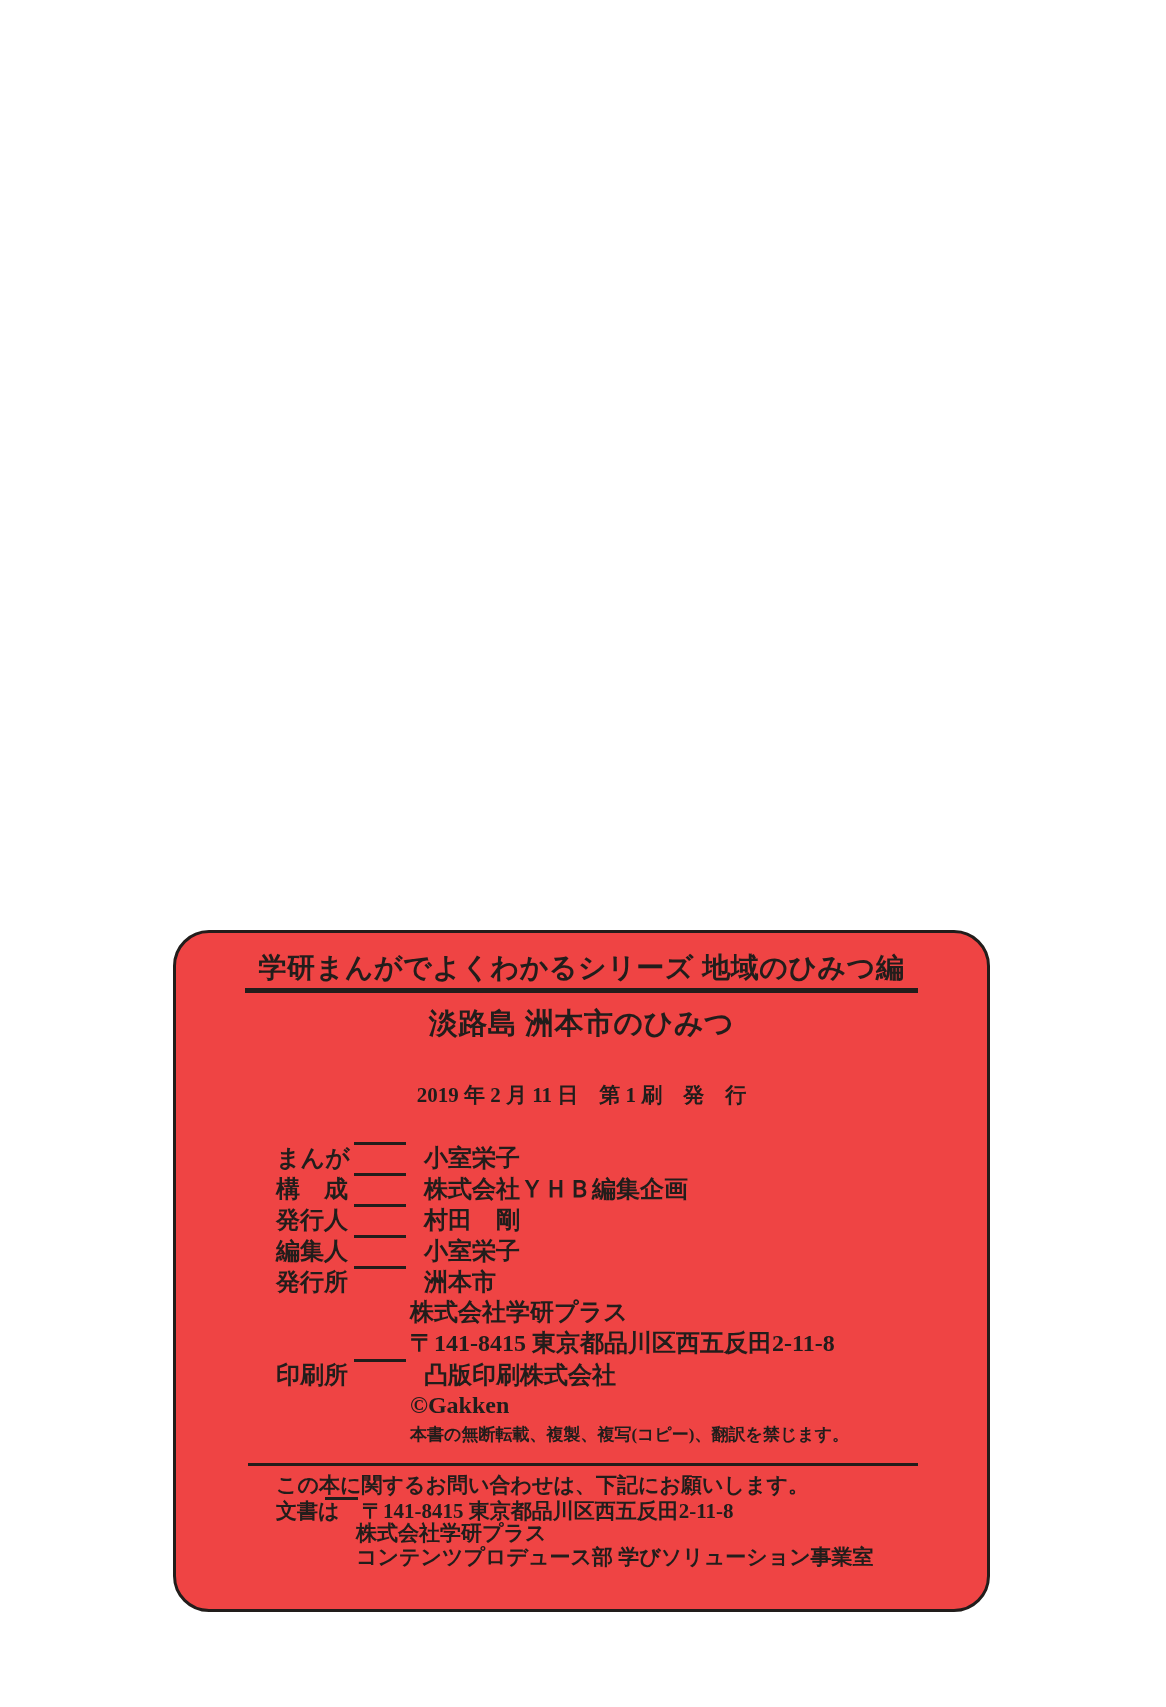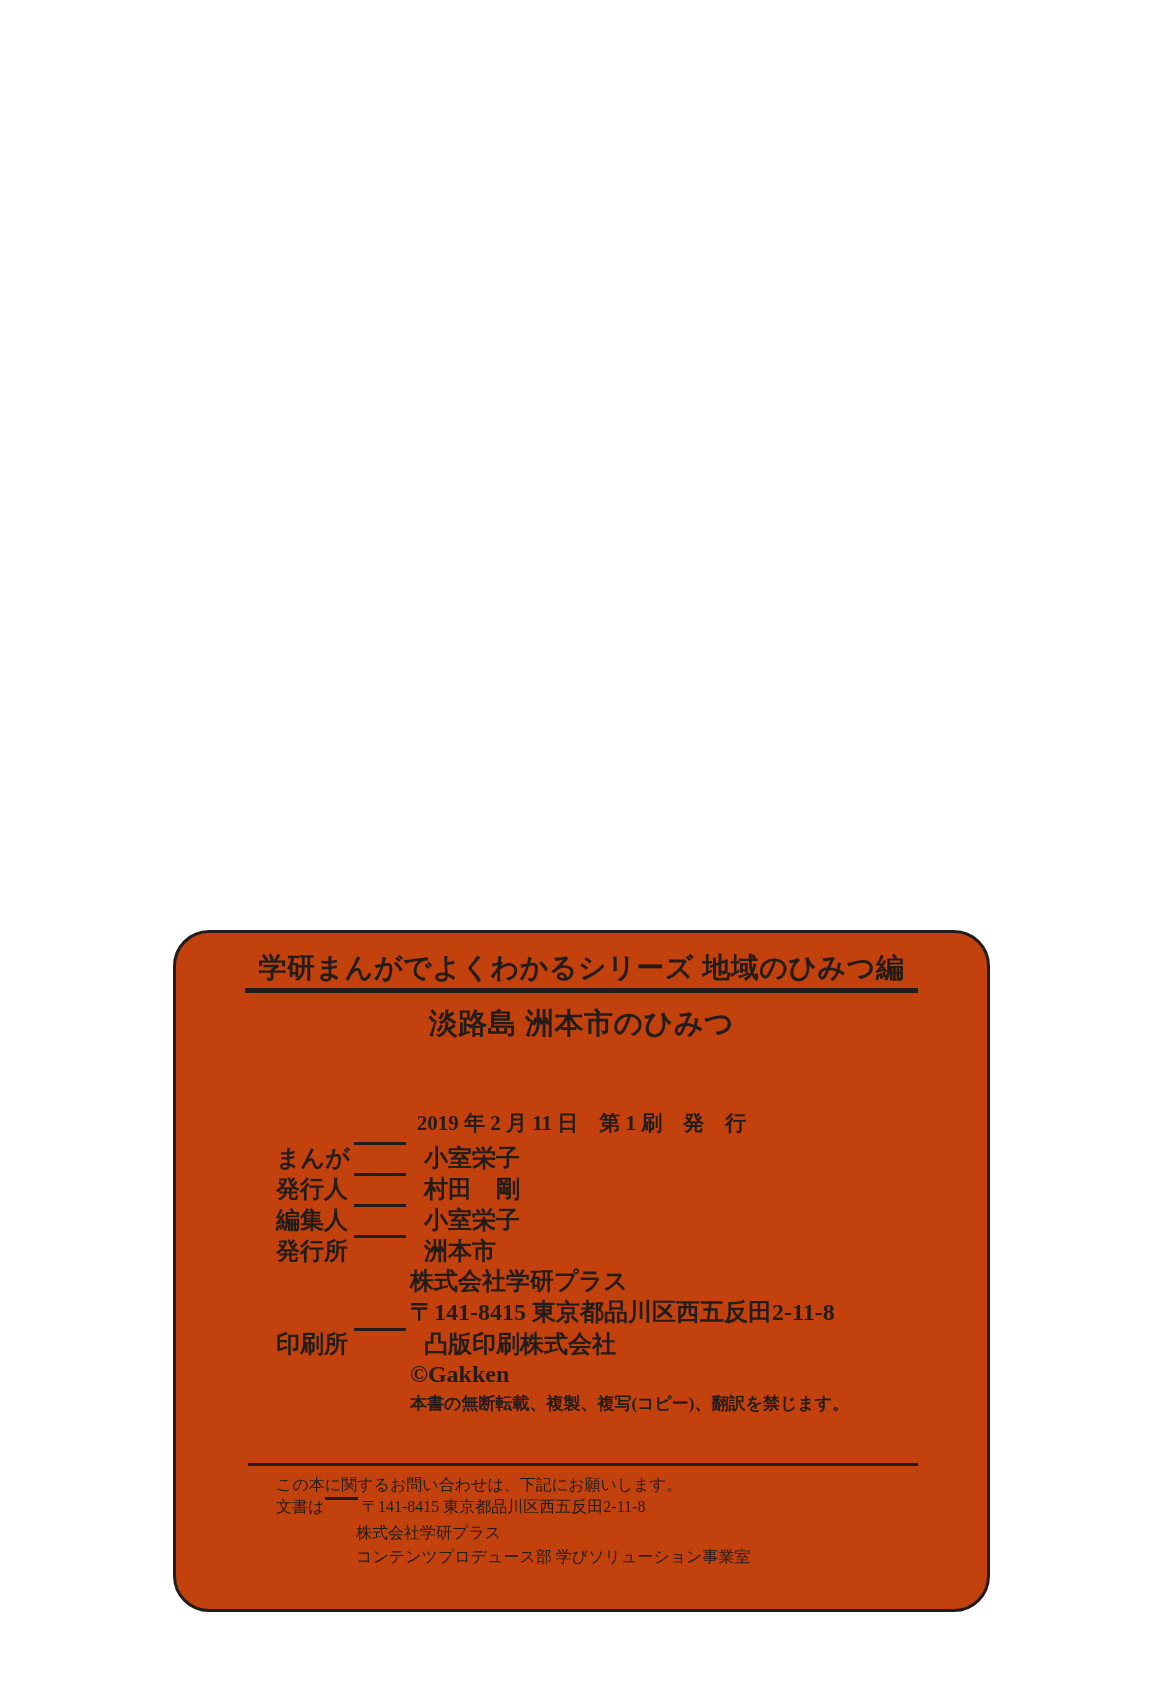--- a/index.html
+++ b/index.html
@@ -18,21 +18,21 @@
   }
   .colophon-box {
     position: absolute;
     left: 173px;
     top: 930px;
     width: 817px;
     height: 682px;
     box-sizing: border-box;
     border: 3px solid #221d1b;
     border-radius: 36px;
-    background: #c2410c;
+    background: #ef4444;
   }
   .series-title {
     position: absolute;
     top: 17px;
     left: 0;
     width: 100%;
     text-align: center;
     font-family: "Liberation Sans", "DejaVu Sans", sans-serif;
     font-weight: 700;
     font-size: 28px;
@@ -61,21 +61,20 @@
   }
   .edition-line {
     position: absolute;
     top: 148px;
     left: 0;
     width: 100%;
     text-align: center;
     font-weight: 700;
     font-size: 21px;
     line-height: 28px;
-    margin-top: 28px;
   }
   .credits {
     position: absolute;
     top: 209px;
     left: 100px;
     width: 640px;
     font-weight: 700;
     font-size: 24px;
   }
   .credit-row {
@@ -117,22 +116,22 @@
     left: 72px;
     width: 670px;
     height: 3px;
     background: #221d1b;
   }
   .contact {
     position: absolute;
     top: 540px;
     left: 100px;
     width: 660px;
-    font-weight: 400;
-    font-size: 16px;
+    font-weight: 700;
+    font-size: 21px;
   }
   .contact-line {
     height: 24px;
     line-height: 24px;
     white-space: nowrap;
   }
   .contact-row {
     display: flex;
     align-items: flex-start;
     height: 24px;
@@ -173,20 +172,25 @@
     <div class="edition-line">2019 年 2 月 11 日　第 1 刷　発　行</div>
 
     <div class="credits">
 
       <div class="credit-row">
         <span class="credit-label">まんが</span>
         <span class="credit-dash"></span>
         <span class="credit-value">小室栄子</span>
       </div>
 
+      <div class="credit-row">
+        <span class="credit-label">構　成</span>
+        <span class="credit-dash"></span>
+        <span class="credit-value">株式会社ＹＨＢ編集企画</span>
+      </div>
 
       <div class="credit-row">
         <span class="credit-label">発行人</span>
         <span class="credit-dash"></span>
         <span class="credit-value">村田　剛</span>
       </div>
 
       <div class="credit-row">
         <span class="credit-label">編集人</span>
         <span class="credit-dash"></span>

